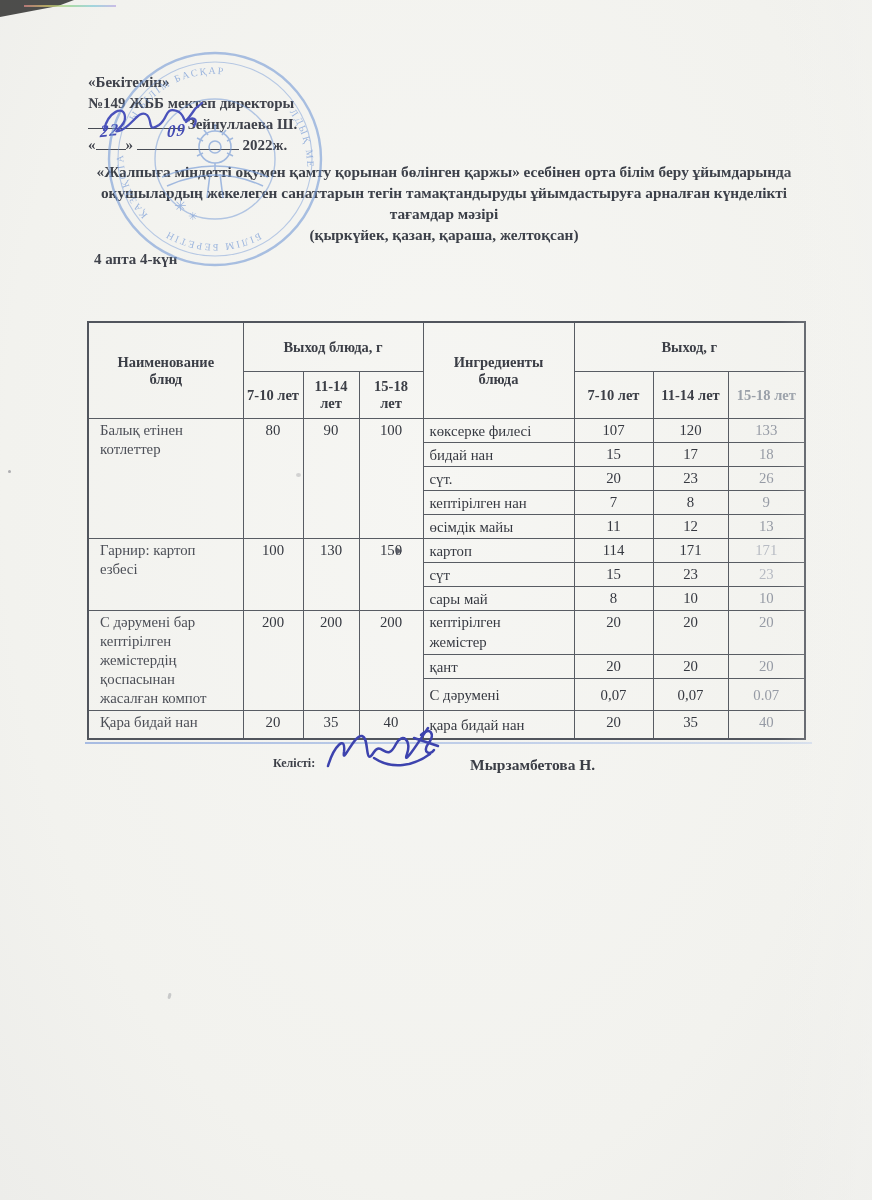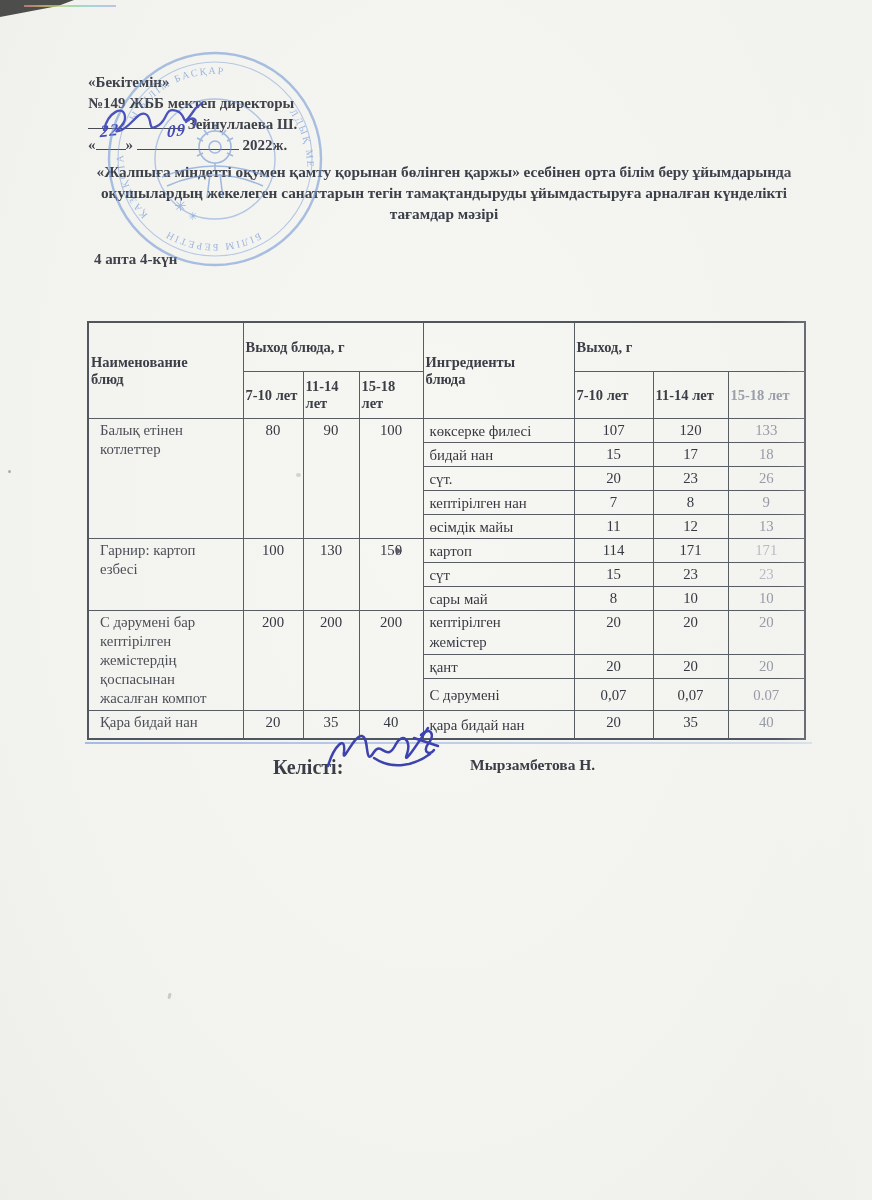--- a/index.html
+++ b/index.html
@@ -29,41 +29,41 @@
   .sig-svg{position:absolute;z-index:4;}
   
   .title-block{position:absolute;left:86px;top:161px;width:716px;text-align:center;z-index:2;
         font-weight:bold;font-size:15.3px;line-height:21px;color:#3c4049;}
   .week-day{position:absolute;left:94px;top:236px;font-weight:bold;font-size:15px;color:#3f424b;z-index:2;margin-top:15px;}
   
   .table-wrap{position:absolute;left:87px;top:321px;z-index:2;}
   table{border-collapse:collapse;table-layout:fixed;width:717px;background:transparent;}
   th,td{border:1.3px solid #585c63;overflow:hidden;}
   table{border:2px solid #51555d;}
-  th{font-weight:bold;font-size:14.5px;text-align:left;vertical-align:middle;
+  th{font-weight:bold;font-size:14.5px;text-align:center;vertical-align:middle;
      white-space:pre-line;color:#3b3e46;padding:2px 2px;}
   thead tr:first-child th{height:44px;}
   thead tr:last-child th{height:42px;}
   th.nw{white-space:nowrap;}
   th.b3h{color:#9aa0a9;}
   td{font-size:14.8px;color:#363941;height:21px;padding:0 4px;line-height:20px;}
   td.name{vertical-align:top;text-align:left;color:#4c4f57;line-height:19px;padding:2px 11px;}
   td.num{text-align:center;vertical-align:top;padding-top:1px;}
   td.ing{text-align:left;white-space:pre-line;line-height:20px;padding:1px 6px;}
   td.b3{color:#969ba5;border-left-color:#9aa0ab;border-right-color:#a8adb6;}
   tbody tr:nth-child(6) td.b3,tbody tr:nth-child(7) td.b3{color:#b7bbc3;}
   tbody tr:nth-child(3) td{border-top-color:#5d6862;margin-top:44px;}
   tbody tr:nth-child(9) td{border-top-color:#6a5d61;}
   tbody tr:nth-child(11) td{border-top-color:#5c5f6e;}
   tbody tr:nth-child(12) td{height:23px;}
   tbody tr:nth-child(11) td{height:28px;vertical-align:middle;}
   .table-wrap::after{content:"";position:absolute;left:-2px;right:-6px;bottom:-4px;height:2px;
      background:linear-gradient(90deg,rgba(92,132,212,.5),rgba(130,165,230,.28));}
   
-  .footer-label{position:absolute;left:273px;top:756px;font-weight:bold;font-size:20px;color:#3b3e46;z-index:2;}
+  .footer-label{position:absolute;left:273px;top:756px;font-weight:bold;font-size:12px;color:#3b3e46;z-index:2;}
   .footer-name{position:absolute;left:470px;top:756px;font-weight:bold;font-size:15.5px;color:#3b3e46;z-index:2;}
 </style>
 </head>
 <body>
 
 <div class="page">
 
   <svg class="corner-mark" viewBox="0 0 92 18">
     <polygon points="0,0 74,0 58,6 0,17" fill="#30302f" opacity=".85"></polygon>
   </svg>
@@ -128,20 +128,21 @@
 
   <svg class="sig-svg" style="left:98px;top:100px;" width="110" height="42">
     <g stroke="#4a52bb" stroke-width="2.3" fill="none" stroke-linecap="round">
       <path d="M6,30 C10,12 26,4 27,17 C28,27 12,33 21,31 C33,28 41,8 49,15 C55,21 49,33 61,25 C71,18 66,7 79,11 C90,15 82,31 97,9 L104,3"></path>
       <path d="M88,22 C94,16 101,18 96,26"></path>
     </g>
   </svg>
 
   <div class="title-block">
     <span>«Жалпыға міндетті оқумен қамту қорынан бөлінген қаржы» есебінен орта білім беру ұйымдарында оқушылардың жекелеген санаттарын тегін тамақтандыруды ұйымдастыруға арналған күнделікті тағамдар мәзірі</span><br>
+    <span>(қыркүйек, қазан, қараша, желтоқсан)</span>
   </div>
 
   <div class="week-day">4 апта 4-күн</div>
 
   <div class="table-wrap">
     <table>
       <colgroup>
         <col style="width:155px">
           <col style="width:60px">
           <col style="width:56px">

